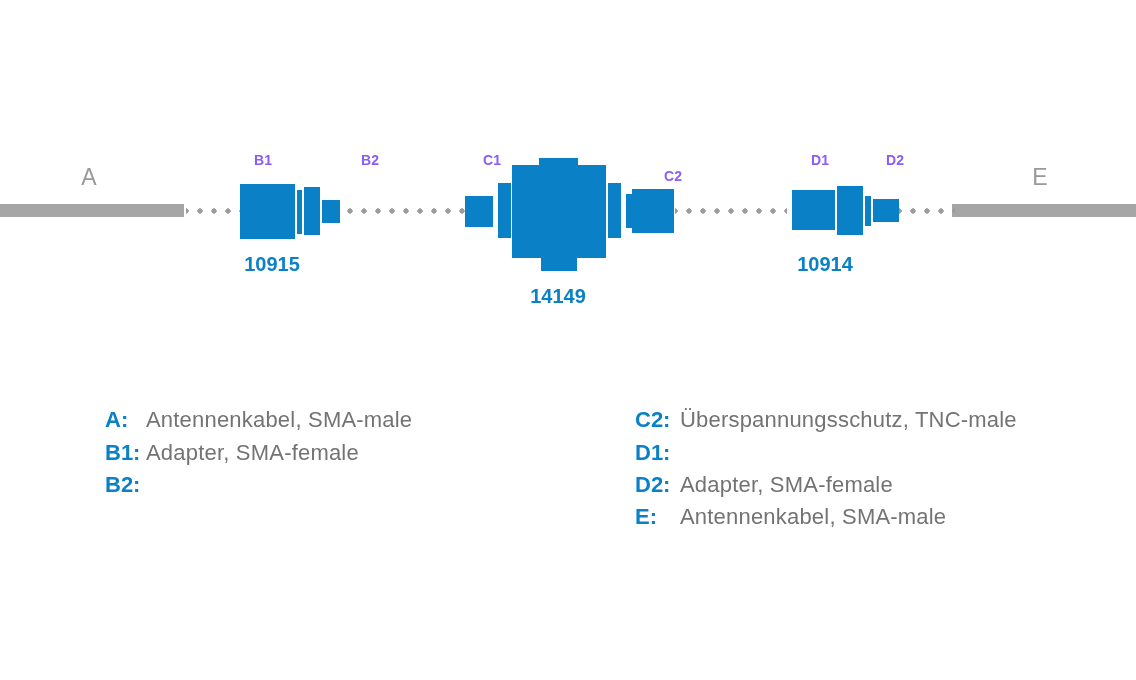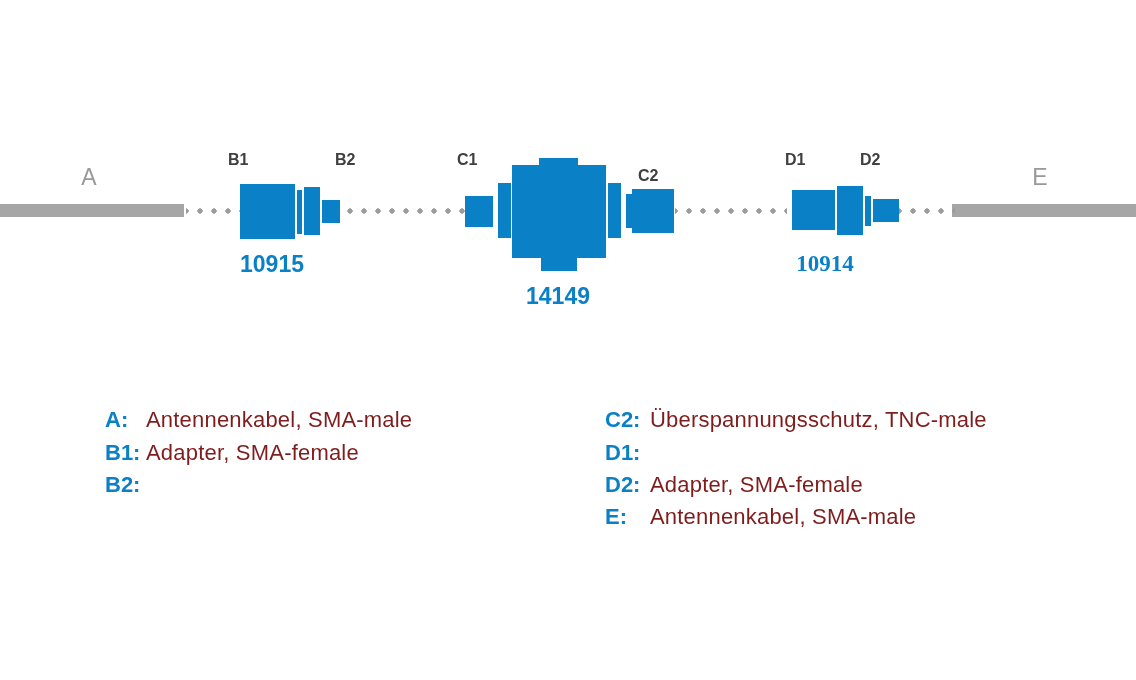--- a/index.html
+++ b/index.html
@@ -35,51 +35,51 @@
   .c-collar-right{left:608px;top:183px;width:13px;height:55px;}
   .c2-lip{left:626px;top:194px;width:7px;height:34px;}
   .c2-head{left:632px;top:189px;width:42px;height:44px;}
   
   .d1-head{left:792px;top:190px;width:43px;height:40px;}
   .d1-collar{left:837px;top:186px;width:26px;height:49px;}
   .d-bar{left:865px;top:196px;width:6px;height:30px;}
   .d2-head{left:873px;top:199px;width:26px;height:23px;}
   
   .lbl{
-    position:absolute;color:#404040;font-size:16px;font-weight:600;
-    text-align:left;white-space:nowrap;line-height:24px;
+    position:absolute;color:#8b5cf6;font-size:14px;font-weight:600;
+    text-align:right;white-space:nowrap;line-height:24px;
   }
   .lbl-b1{left:228px;top:148px;width:44px;}
   .lbl-b2{left:315px;top:148px;width:44px;margin-left:20px;}
   .lbl-c1{left:457px;top:148px;width:44px;}
   .lbl-c2{left:638px;top:164px;width:44px;}
   .lbl-d1{left:785px;top:148px;width:44px;}
   .lbl-d2{left:860px;top:148px;width:44px;}
   .endpoint{
     position:absolute;color:#999999;font-size:23px;font-weight:500;
     text-align:center;width:46px;line-height:25px;
   }
   .endpoint-a{left:66px;top:165px;}
   .endpoint-e{left:1017px;top:165px;}
   .partnum{
-    position:absolute;color:#0a81c7;font-size:23px;font-weight:600;
+    position:absolute;color:#0a81c7;font-size:20px;font-weight:600;
     text-align:center;white-space:nowrap;line-height:26px;
   }
   .pn-left{left:222px;top:251px;width:100px;}
   .pn-center{left:508px;top:283px;width:100px;}
-  .pn-right{left:775px;top:251px;width:100px;font-family:Liberation Serif, serif;}
+  .pn-right{left:775px;top:251px;width:100px;}
   
   .legend-col{position:absolute;top:404px;}
   .legend-col-left{left:105px;}
   .legend-col-right{left:605px;}
   .legend-row{display:flex;height:32.4px;align-items:center;font-size:22px;white-space:nowrap;}
   .legend-key{color:#0a81c7;font-weight:700;flex:0 0 auto;}
   .legend-col-left .legend-key{width:41px;}
-  .legend-col-right .legend-key{width:45px;}
-  .legend-desc{color:#7f1d1d;font-weight:500;letter-spacing:0.2px;}
+  .legend-col-right .legend-key{width:45px;margin-left:30px;}
+  .legend-desc{color:#737373;font-weight:500;letter-spacing:0.2px;}
 </style>
 </head>
 <body>
 
 <div class="stage">
 
   <div>
 
     <div class="endpoint endpoint-a">A</div>
     <div class="endpoint endpoint-e">E</div>

